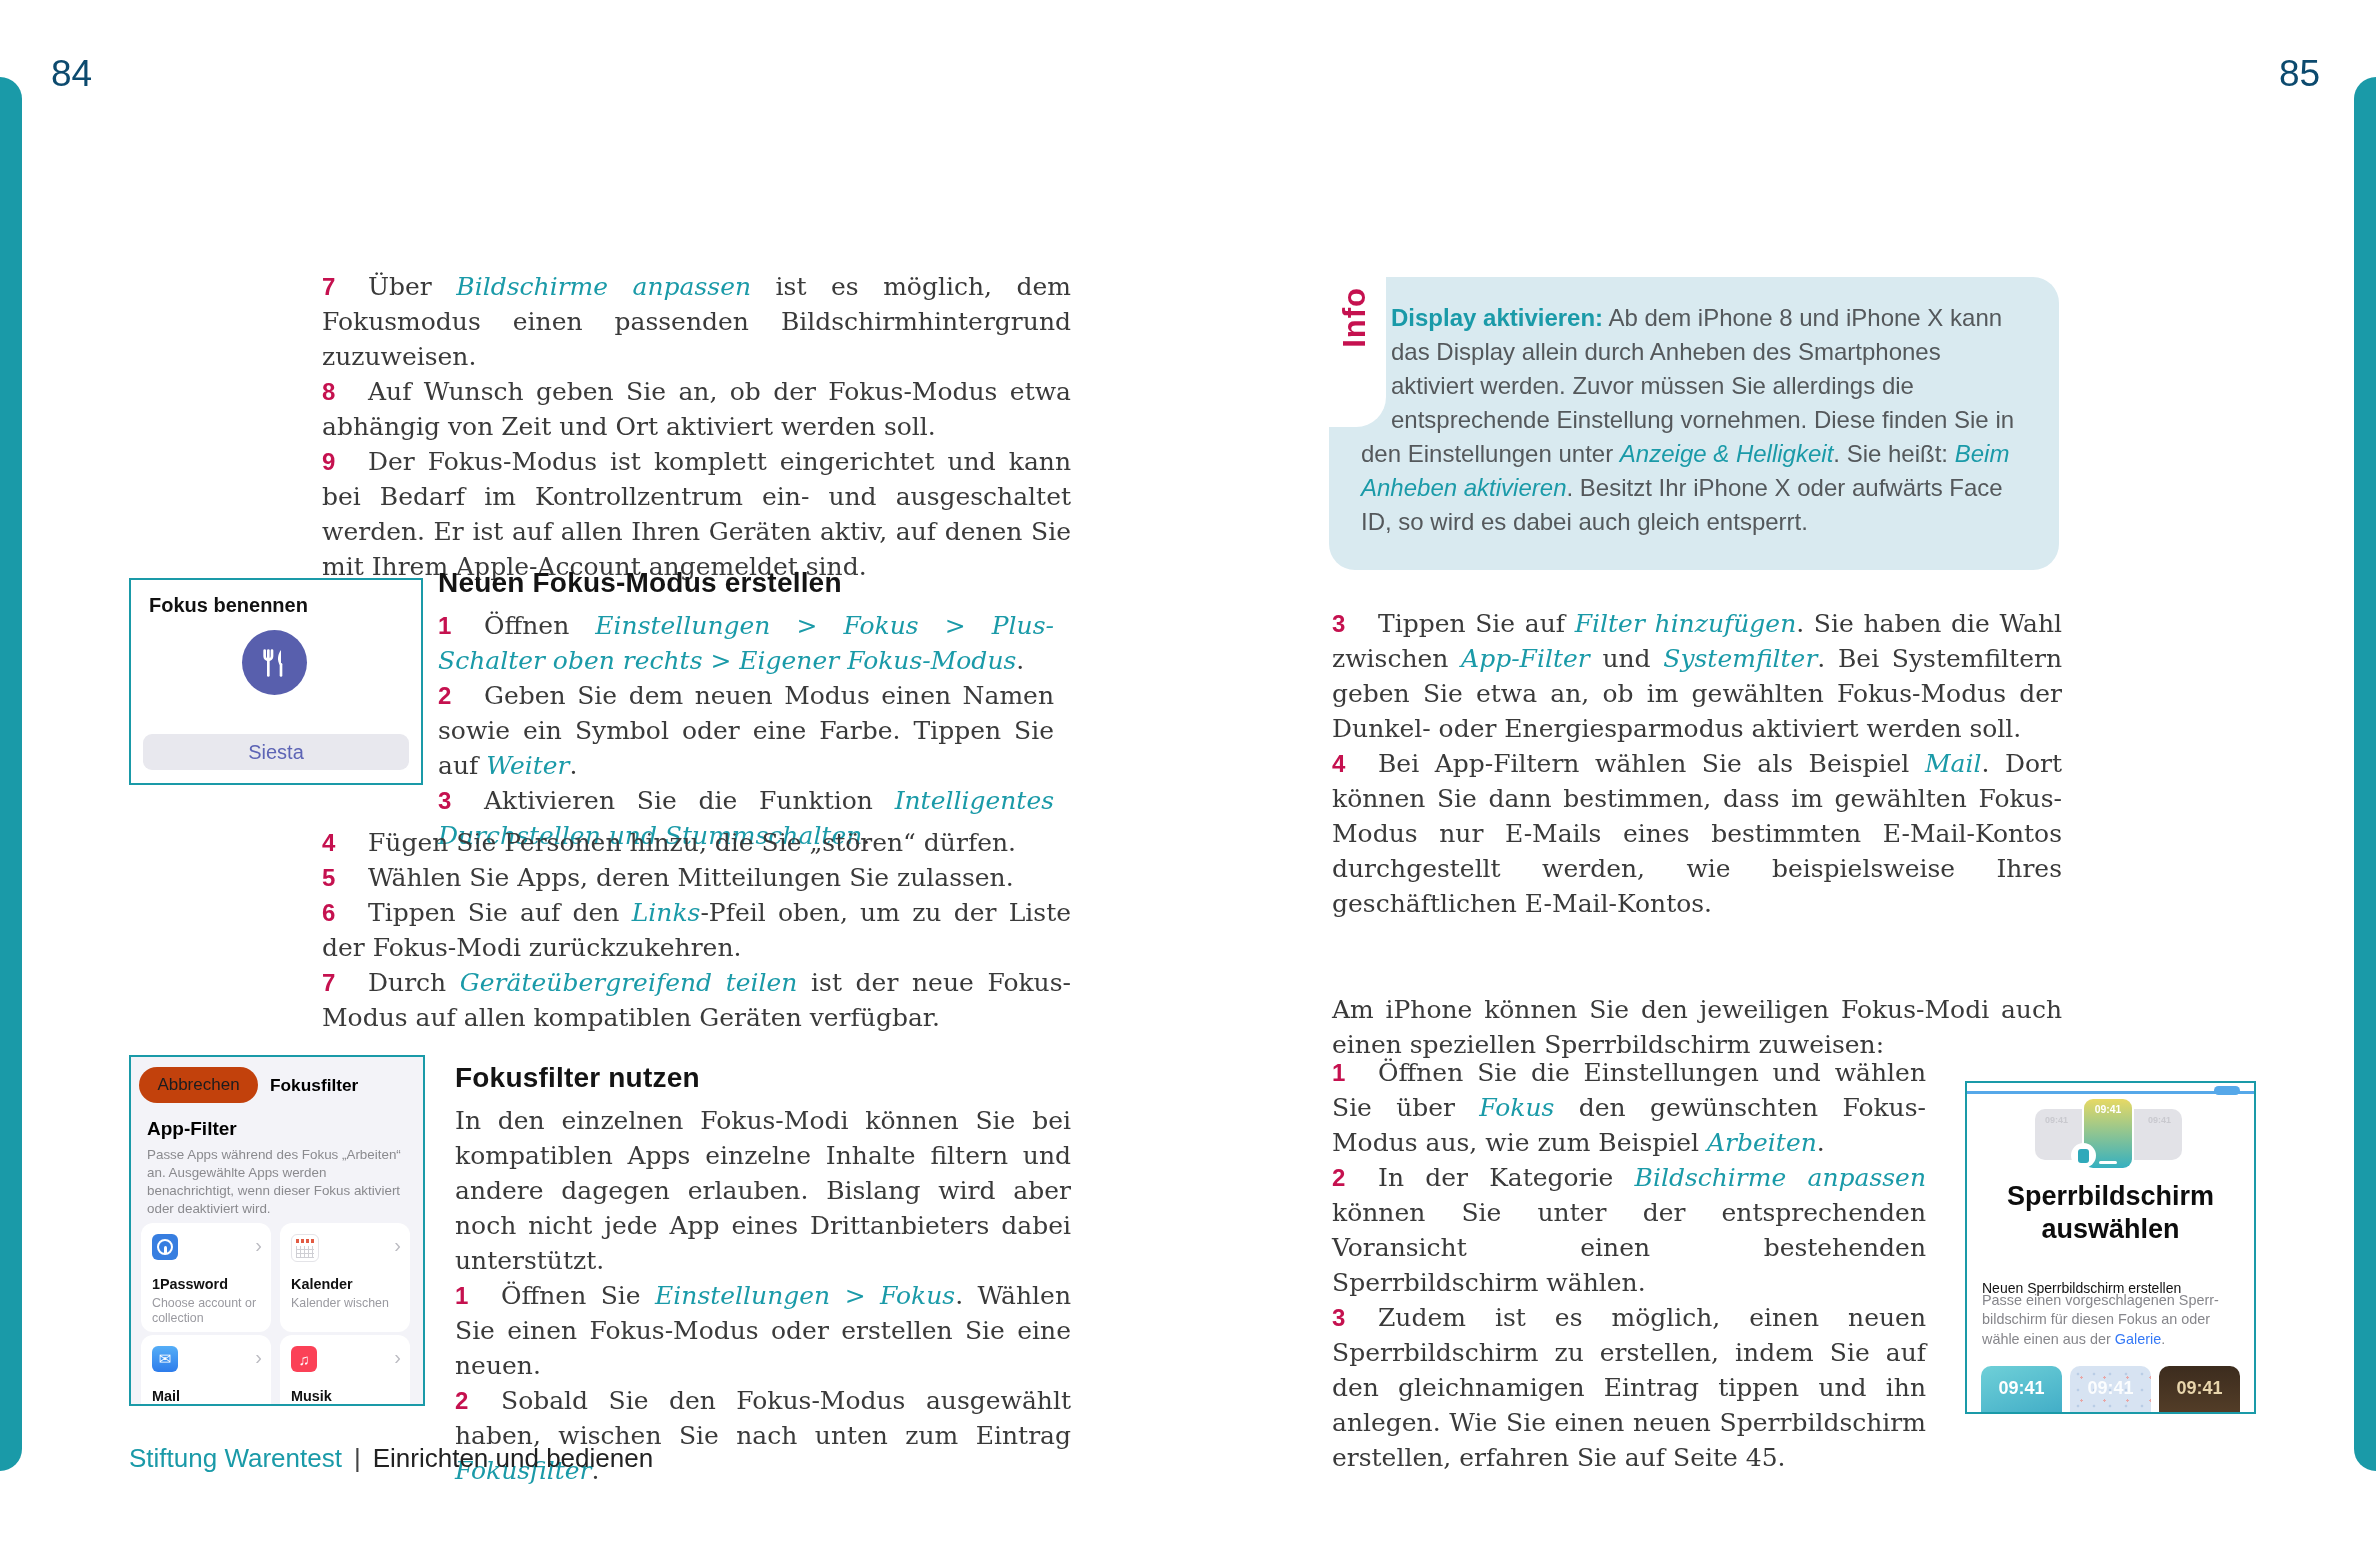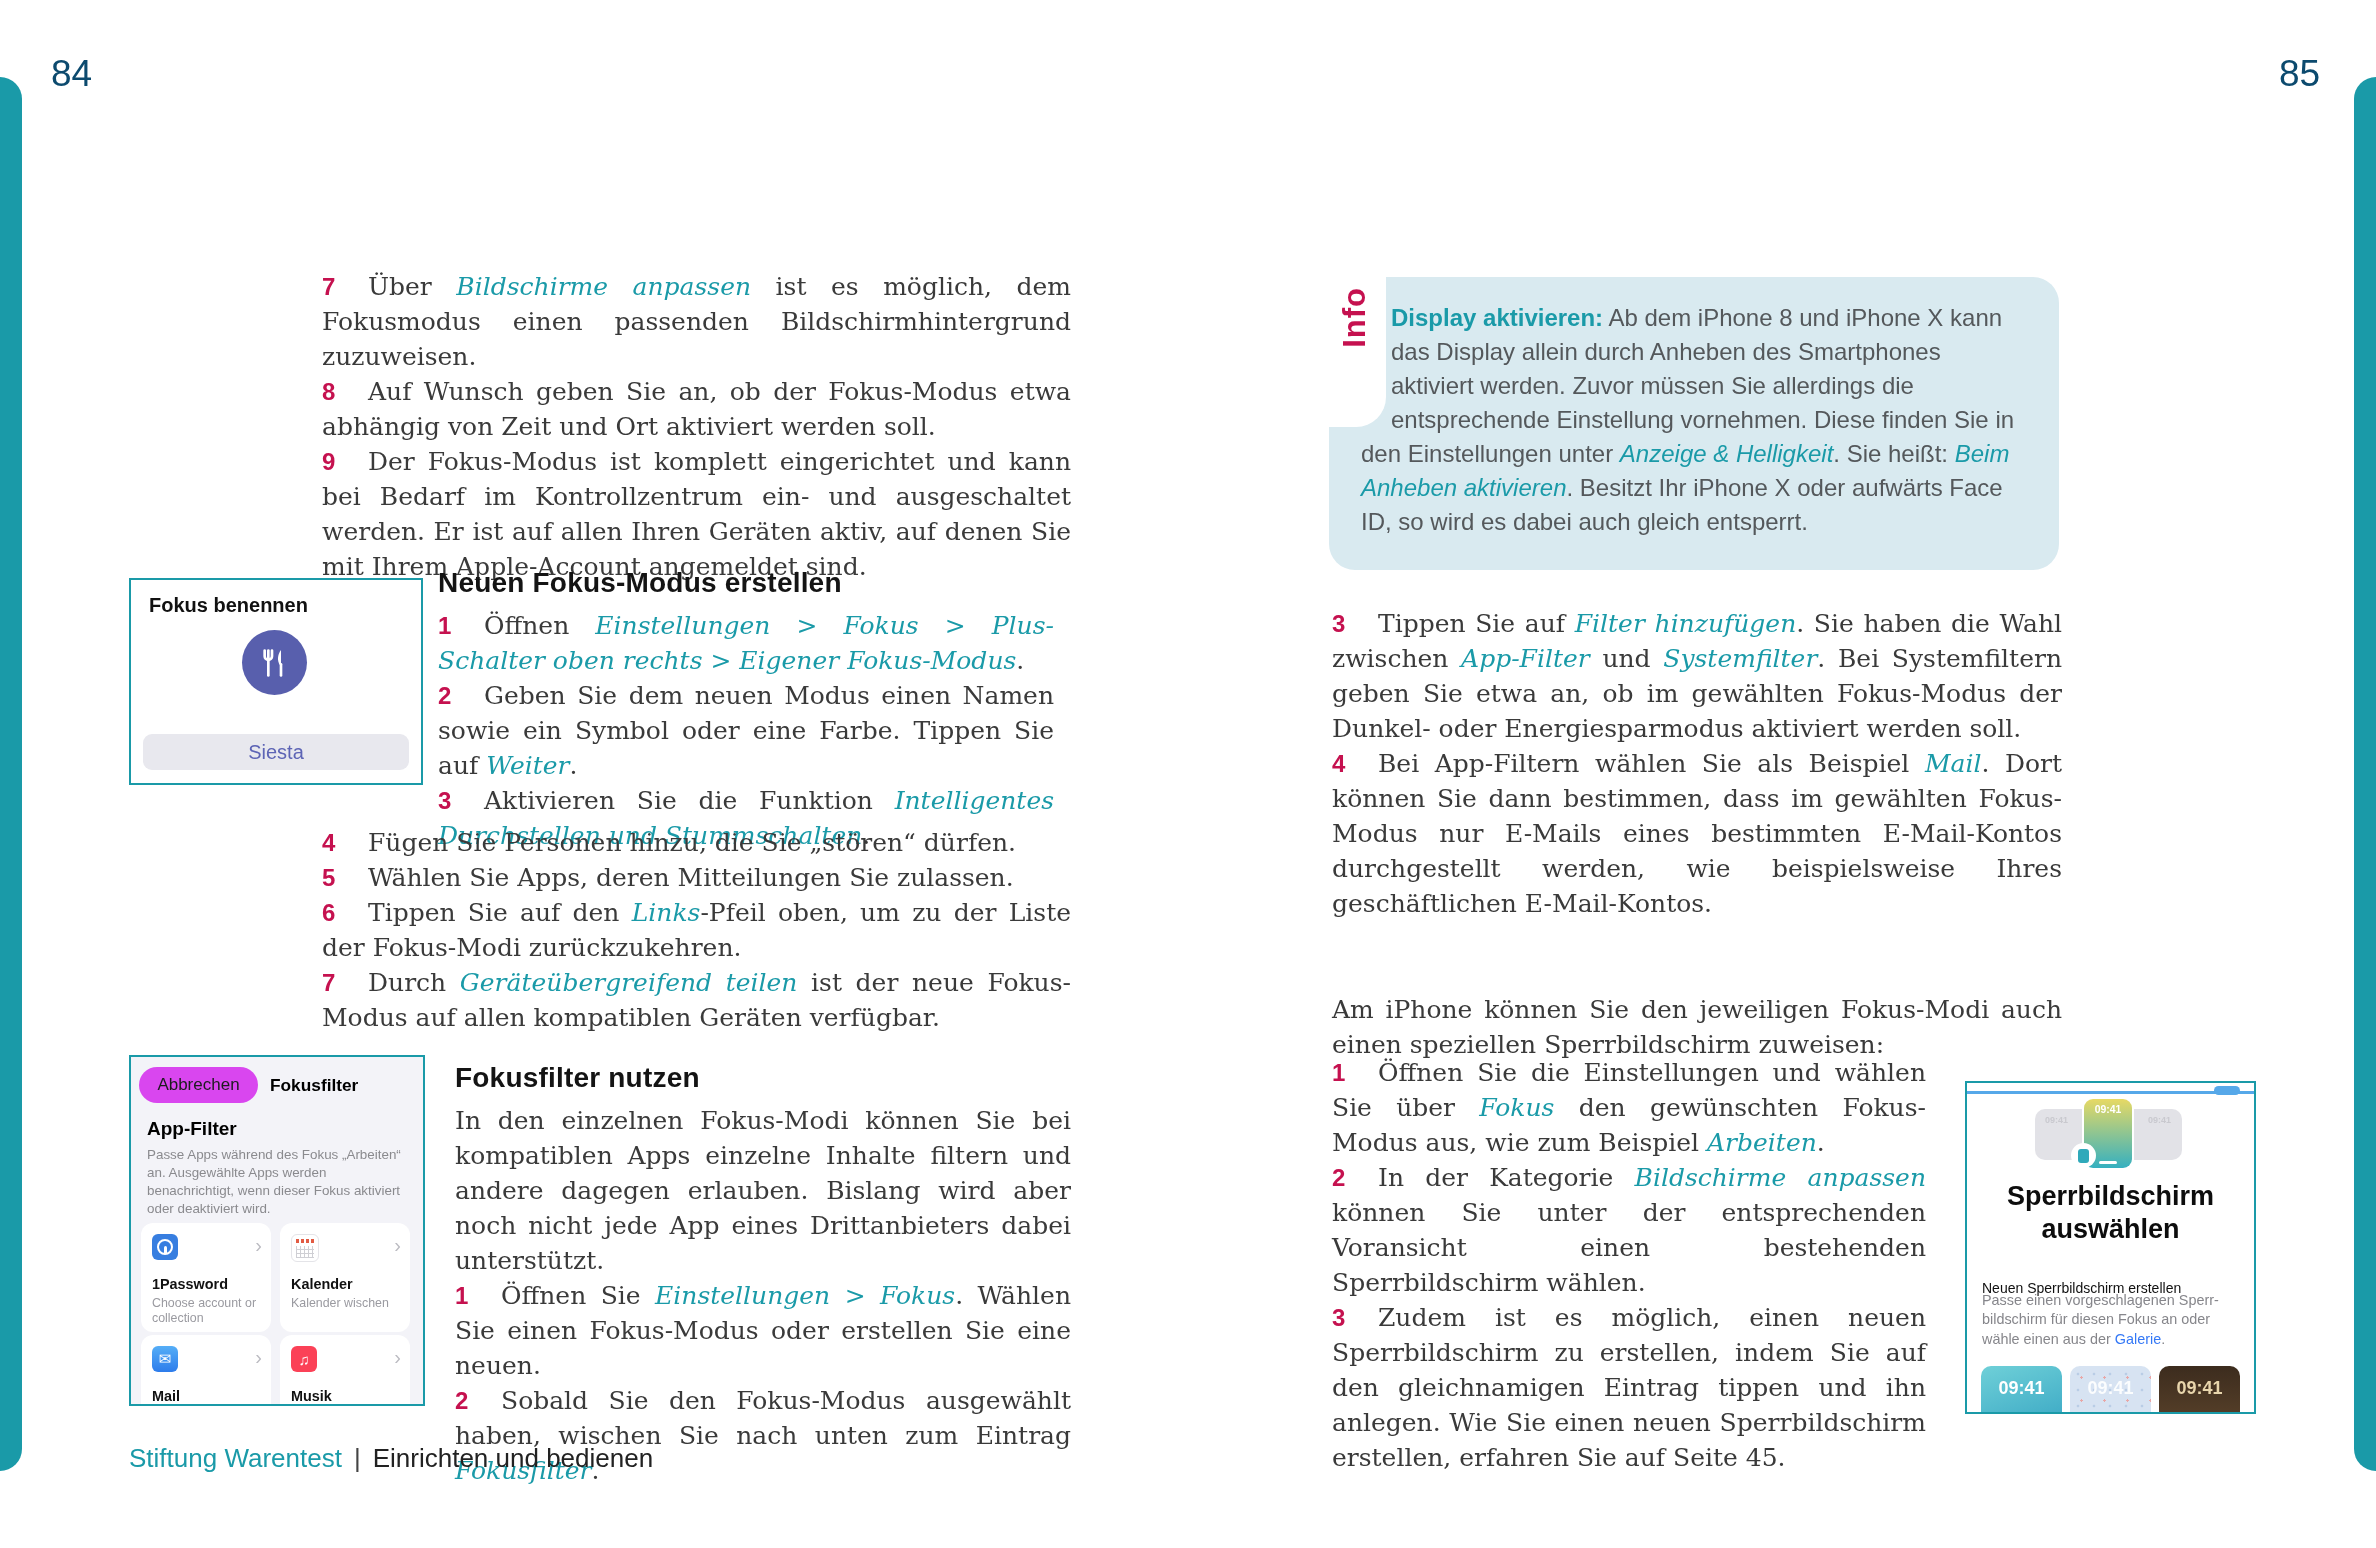--- a/index.html
+++ b/index.html
@@ -38,21 +38,21 @@
   #info-label{position:absolute;left:8px;top:10px;writing-mode:vertical-rl;transform:rotate(180deg);
      font-weight:700;font-size:31px;color:var(--crimson);letter-spacing:1px;}
   #info-text{padding:24px 36px 28px 32px;font-size:24px;line-height:34px;color:#54585b;}
   #info-text .sp{float:left;width:30px;height:107px;}
   .il{color:var(--teal);font-style:italic;}
   .lead{color:var(--teal);font-weight:700;}
   .blu{color:var(--iosblue);}
   
   #appfilter{left:129px;top:1055px;width:292px;height:347px;border:2px solid var(--teal);
      background:#f3f3f8;overflow:hidden;}
-  #af-pill{position:absolute;left:8px;top:10px;width:119px;height:36px;background:#d946ef;
+  #af-pill{position:absolute;left:8px;top:10px;width:119px;height:36px;background:#c2410c;
      border-radius:19px;display:flex;align-items:center;justify-content:center;font-size:17px;color:#1c1c1e;}
   #af-title{position:absolute;left:139px;top:18px;font-weight:700;font-size:17.3px;color:#000;}
   #af-head{position:absolute;left:16px;top:61px;font-weight:700;font-size:19px;color:#000;}
   #af-desc{position:absolute;left:16px;top:89px;width:259px;font-size:13.4px;line-height:18px;color:#8a8a8e;}
   .card{position:absolute;width:130px;height:109px;background:#fff;border-radius:12px;}
   .card .nm{position:absolute;left:11px;top:53px;font-weight:700;font-size:14.4px;color:#111;}
   .card .sb{position:absolute;left:11px;top:73px;width:107px;font-size:12.4px;line-height:15px;color:#9a9aa0;}
   .card .ch{position:absolute;right:9px;top:12px;color:#bcbcc2;font-size:20px;line-height:20px;}
   .ic{position:absolute;left:11px;top:11px;width:26px;height:26px;border-radius:6px;}
   .op{background:#377ee0;}

